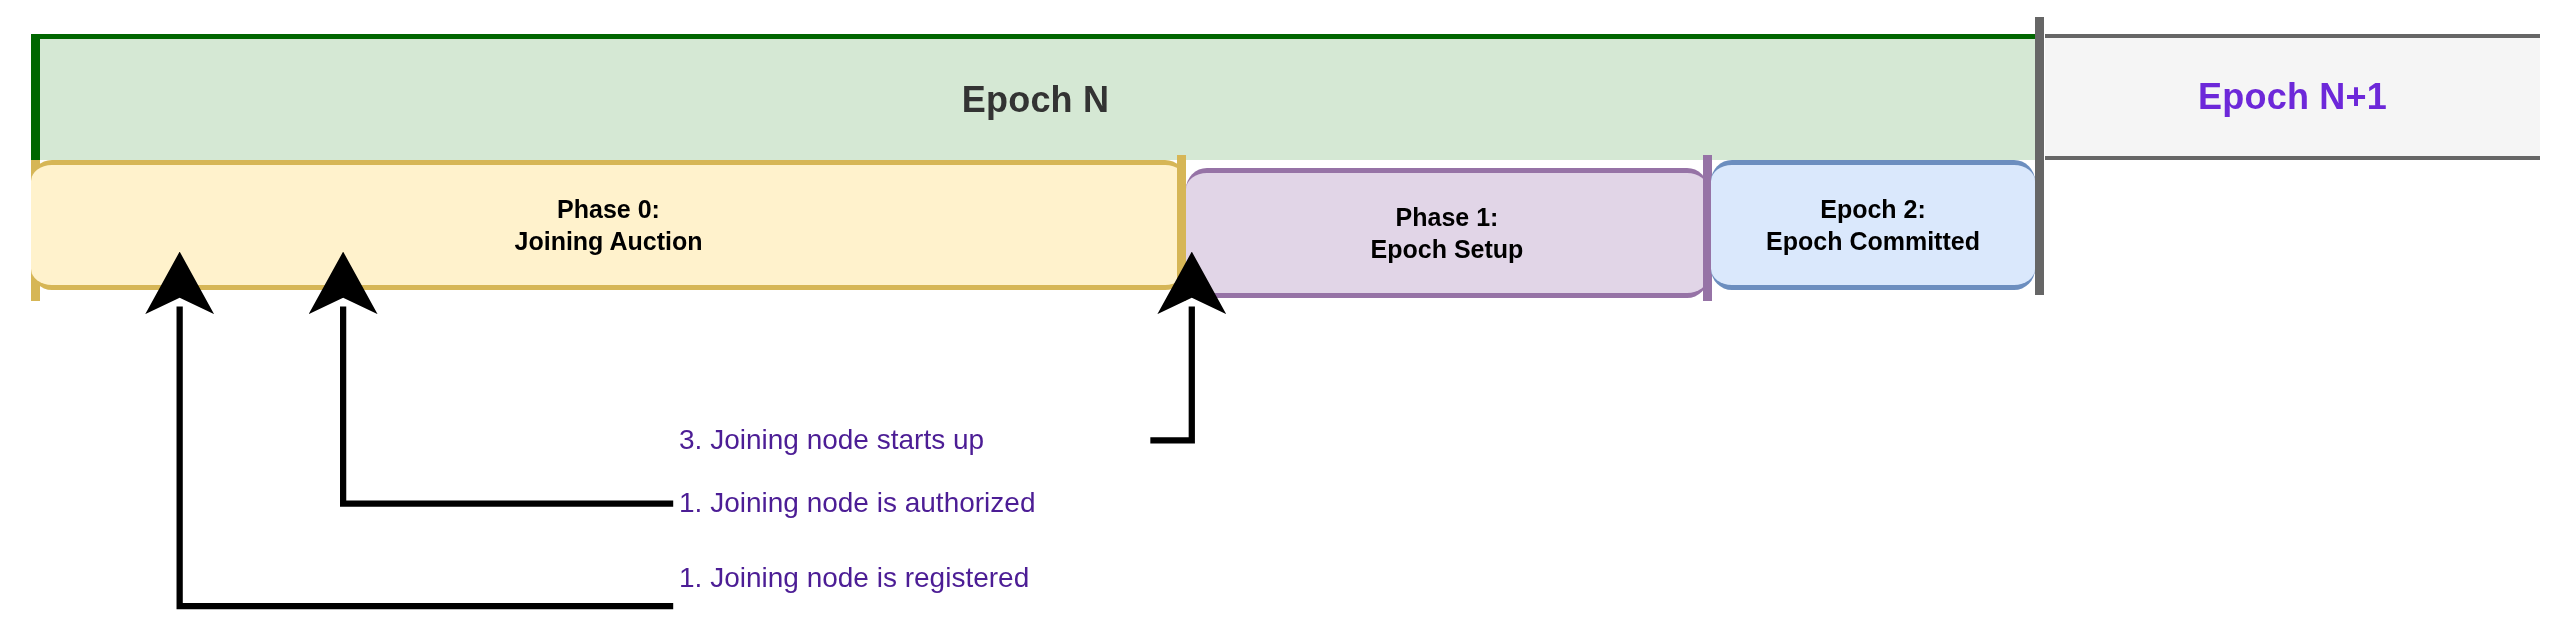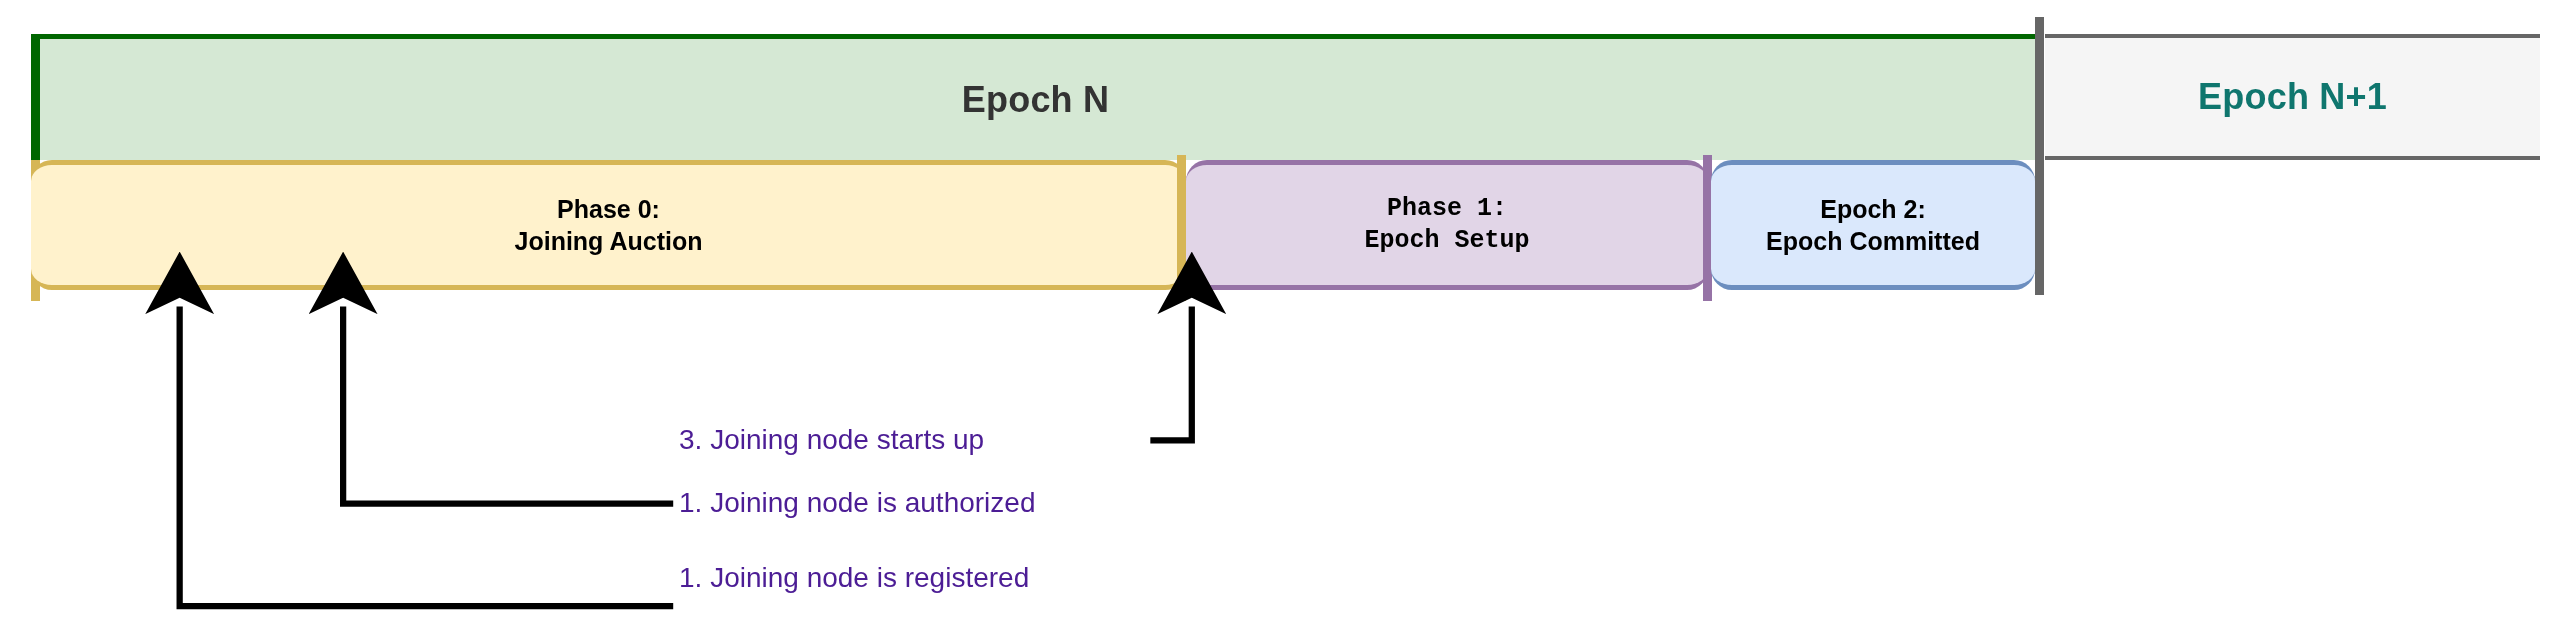--- a/index.html
+++ b/index.html
@@ -64,21 +64,21 @@
 
   #epoch-n1-box {
     left: 2045px;
     top: 34px;
     width: 495px;
     height: 126px;
     background: #f5f5f5;
     border-top: 4.7px solid #666666;
     border-bottom: 4.7px solid #666666;
     font-size: 36px;
-    color: #0f766e;
+    color: #6d28d9;
   }
 
   
   .phase-box {
     position: absolute;
     box-sizing: border-box;
     display: flex;
     flex-direction: column;
     align-items: center;
     justify-content: center;
@@ -113,27 +113,26 @@
     position: absolute;
     left: 1177px;
     top: 155px;
     width: 9.4px;
     height: 146px;
     background: #d6b656;
   }
 
   #phase-1-box {
     left: 1186px;
-    top: 160px;
+    top: 168px;
     width: 522px;
     height: 130px;
     background: #e1d5e7;
     border-top: 5.5px solid #9673a6;
     border-bottom: 5.5px solid #9673a6;
-    font-family: Liberation Mono, monospace;
   }
 
   #phase-1-right-edge {
     position: absolute;
     left: 1703px;
     top: 155px;
     width: 8.6px;
     height: 146px;
     background: #9673a6;
   }

